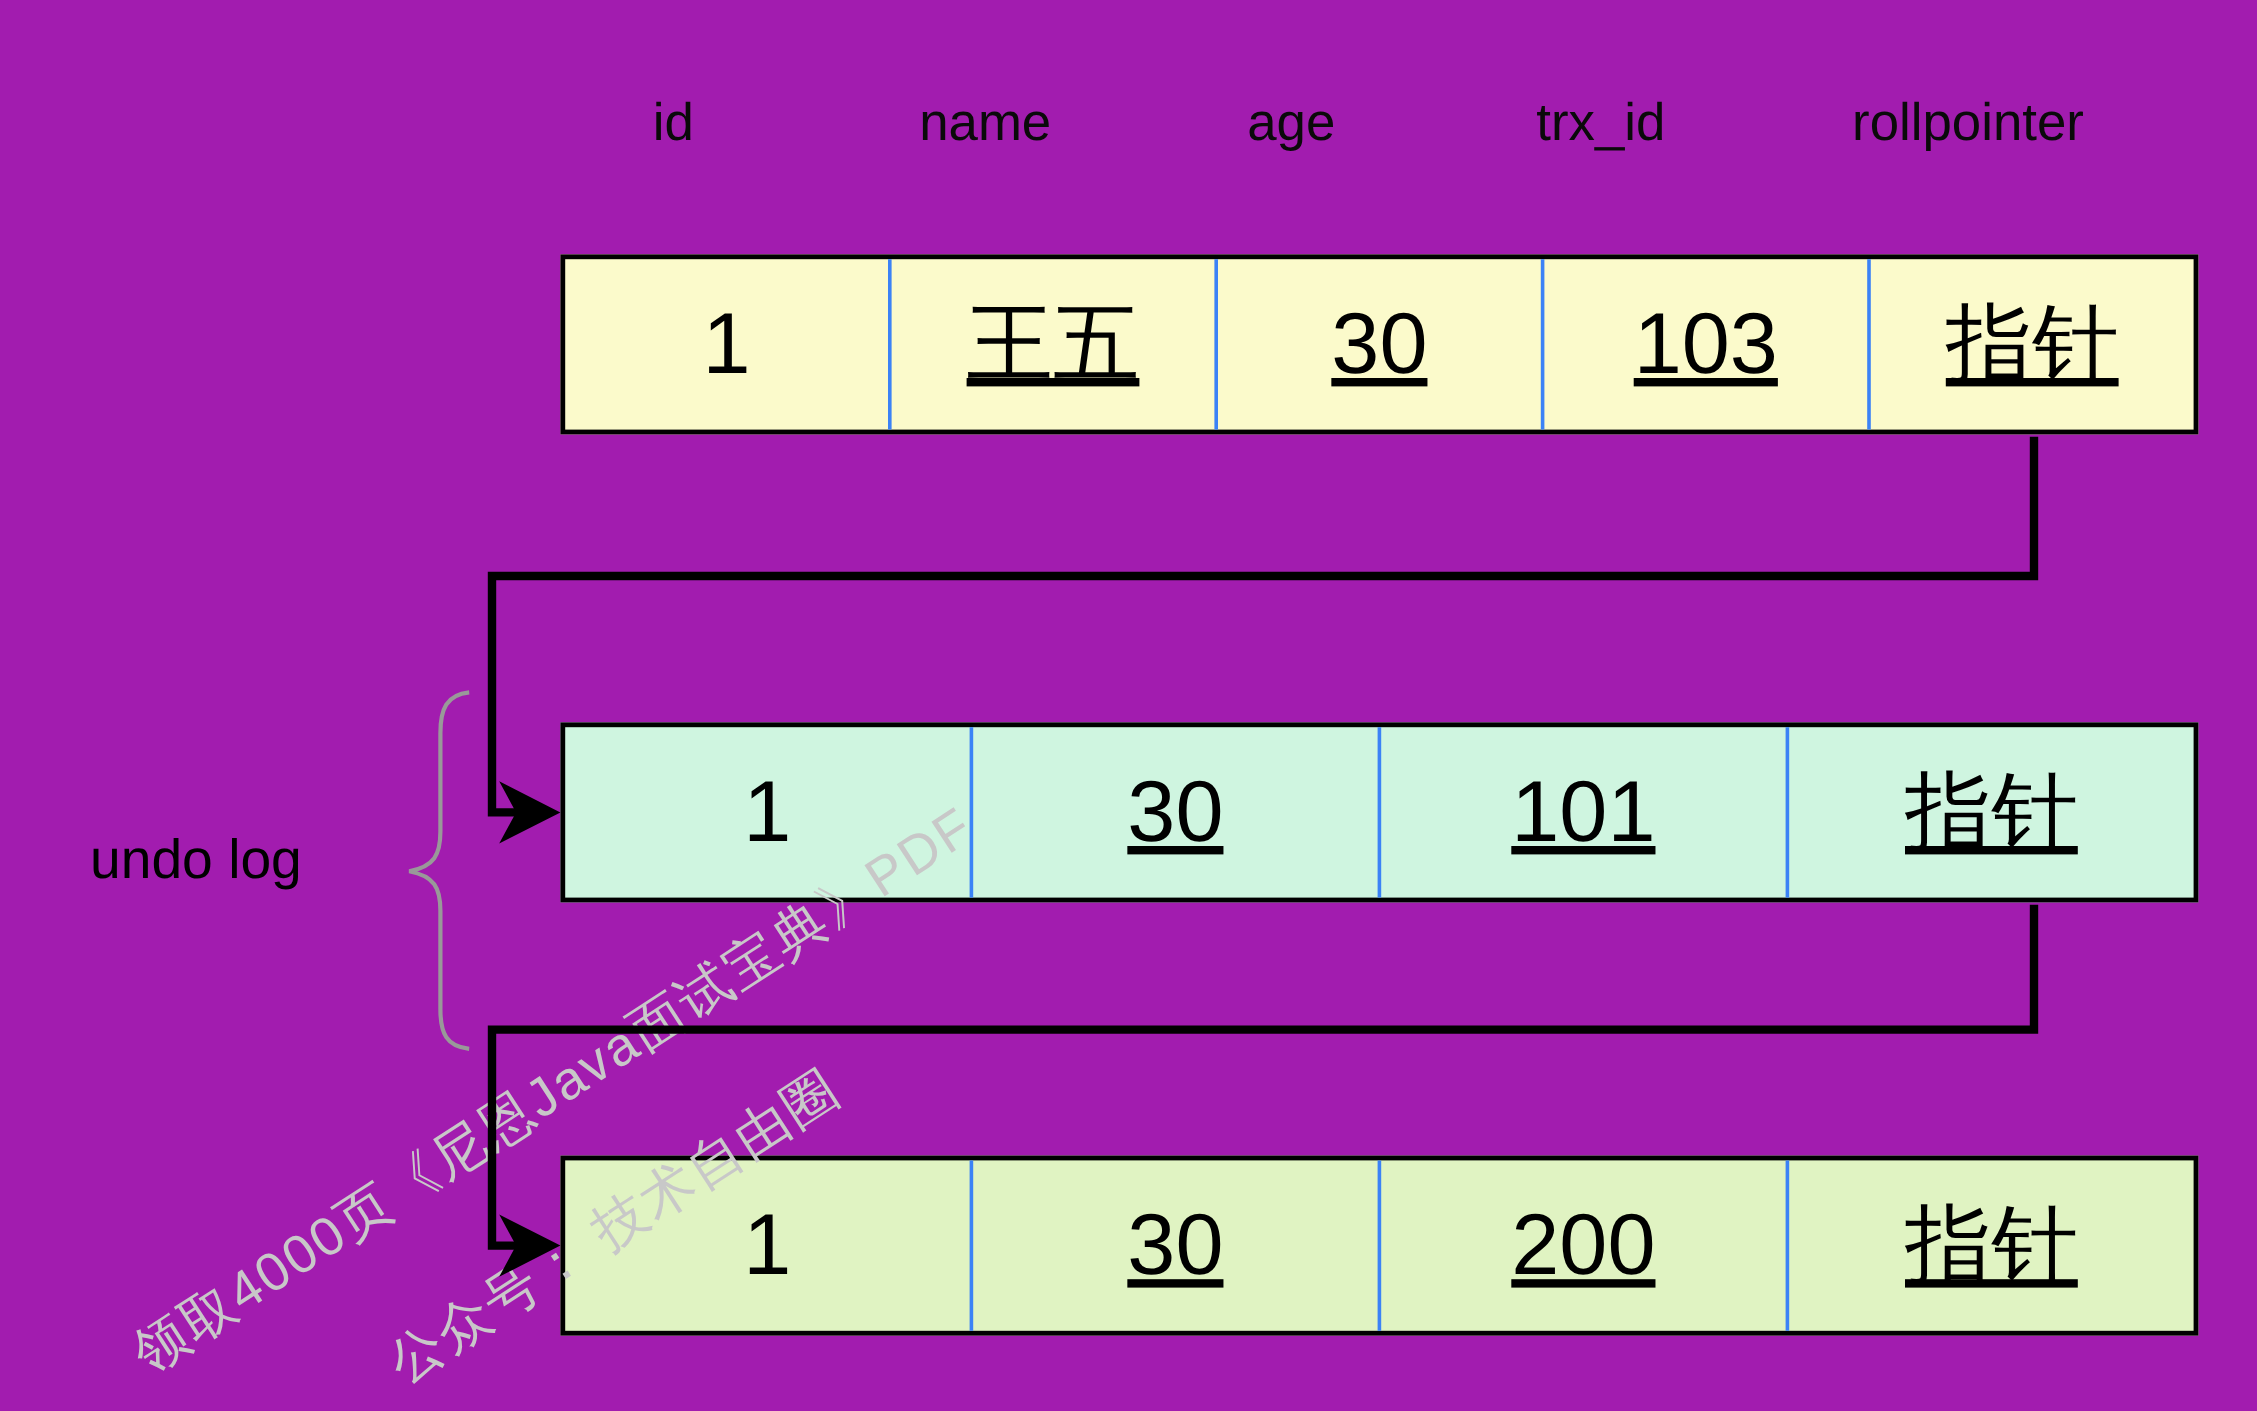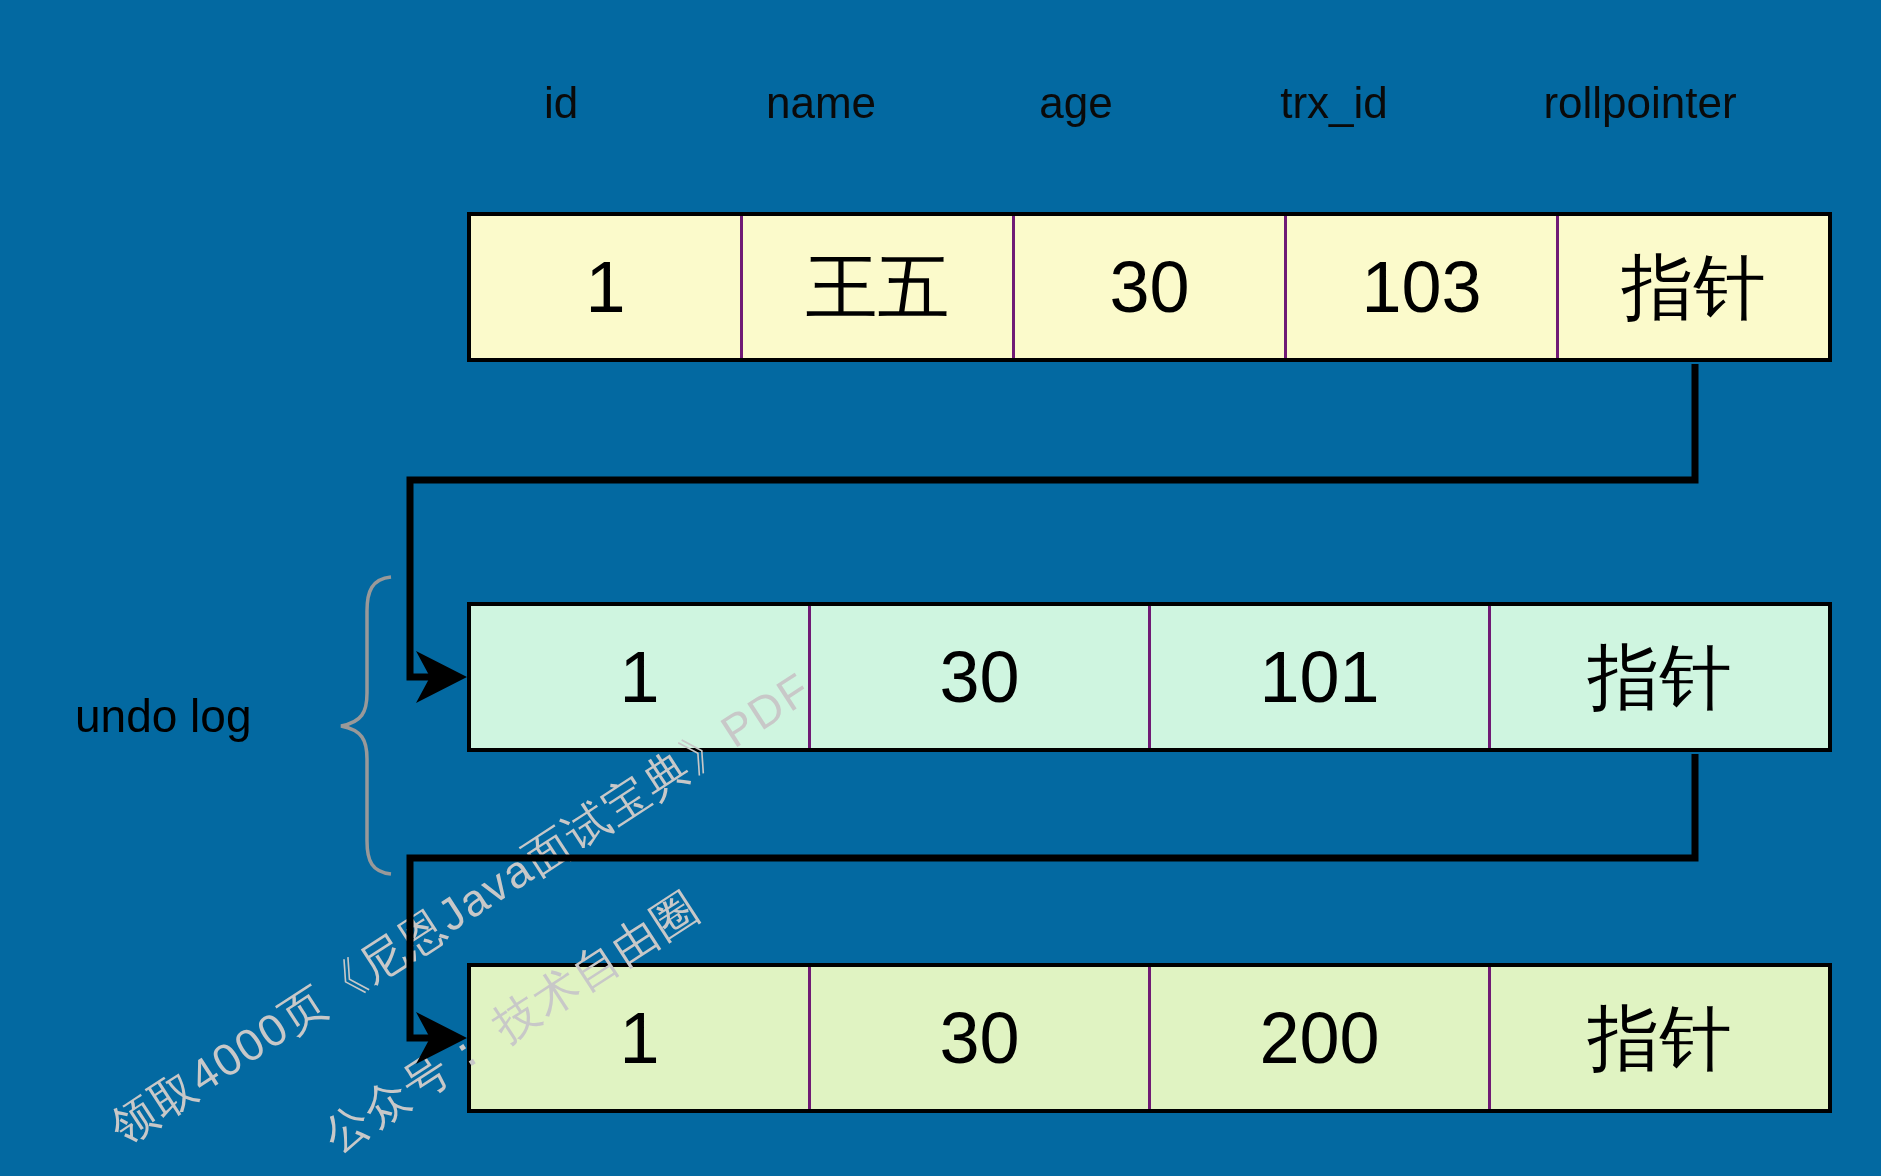--- a/index.html
+++ b/index.html
@@ -1,35 +1,35 @@
 <!DOCTYPE html>
 <html><head>
 <meta charset="utf-8">
 <style>
   html,body{margin:0;padding:0;background:#ffffff;}
   .canvas{
-    position:relative;width:1881px;height:1176px;background:#0369a1;overflow:hidden;
+    position:relative;width:1881px;height:1176px;background:#a21caf;overflow:hidden;
     font-family:"Liberation Sans","DejaVu Sans",sans-serif;color:#000;
   }
   .hdr{
     position:absolute;top:103px;transform:translate(-50%,-50%);
     font-size:44px;line-height:1;white-space:nowrap;color:#0a0a0a;
   }
   .row{
     position:absolute;left:467px;width:1365px;height:150px;
     display:flex;box-sizing:border-box;border:4px solid #000;z-index:2;
   }
   .row-1{top:212px;}
   .row-2{top:602px;}
   .row-3{top:963px;}
   .cell{
     flex:1;display:flex;align-items:center;justify-content:center;
     font-size:72px;line-height:1;
   }
-  .cell + .cell{border-left:3px solid #701a75;}
+  .cell + .cell{border-left:3px solid #3b82f6;text-decoration:underline;}
   .undo-label{
     position:absolute;left:75px;top:693px;font-size:46px;line-height:1;
     white-space:nowrap;z-index:2;
   }
   .overlay{position:absolute;left:0;top:0;z-index:4;pointer-events:none;}
   .wm{
     position:absolute;font-size:45px;line-height:1;white-space:nowrap;
     letter-spacing:2px;transform-origin:0 50%;transform:rotate(-33deg);
     z-index:3;pointer-events:none;
   }

